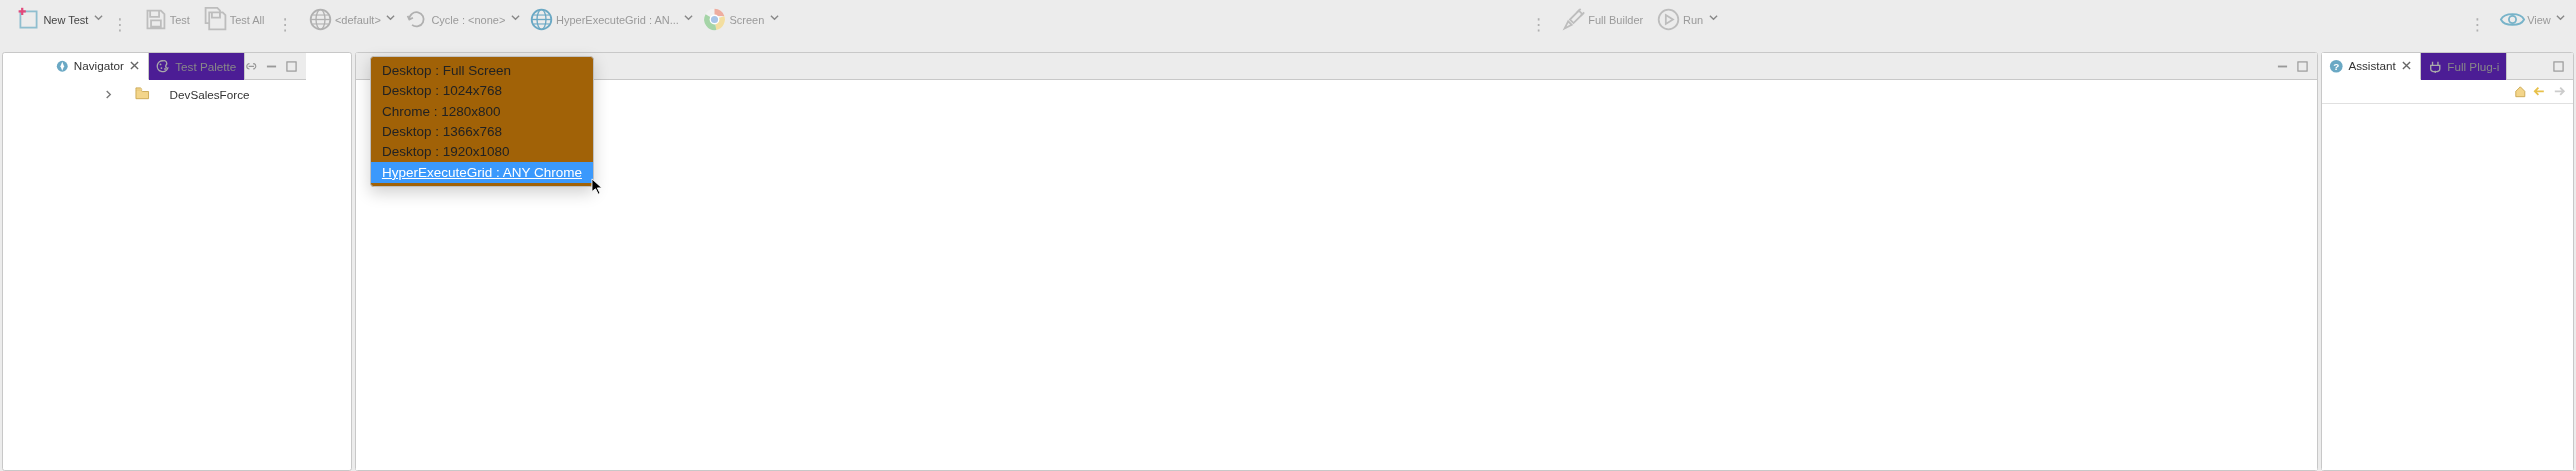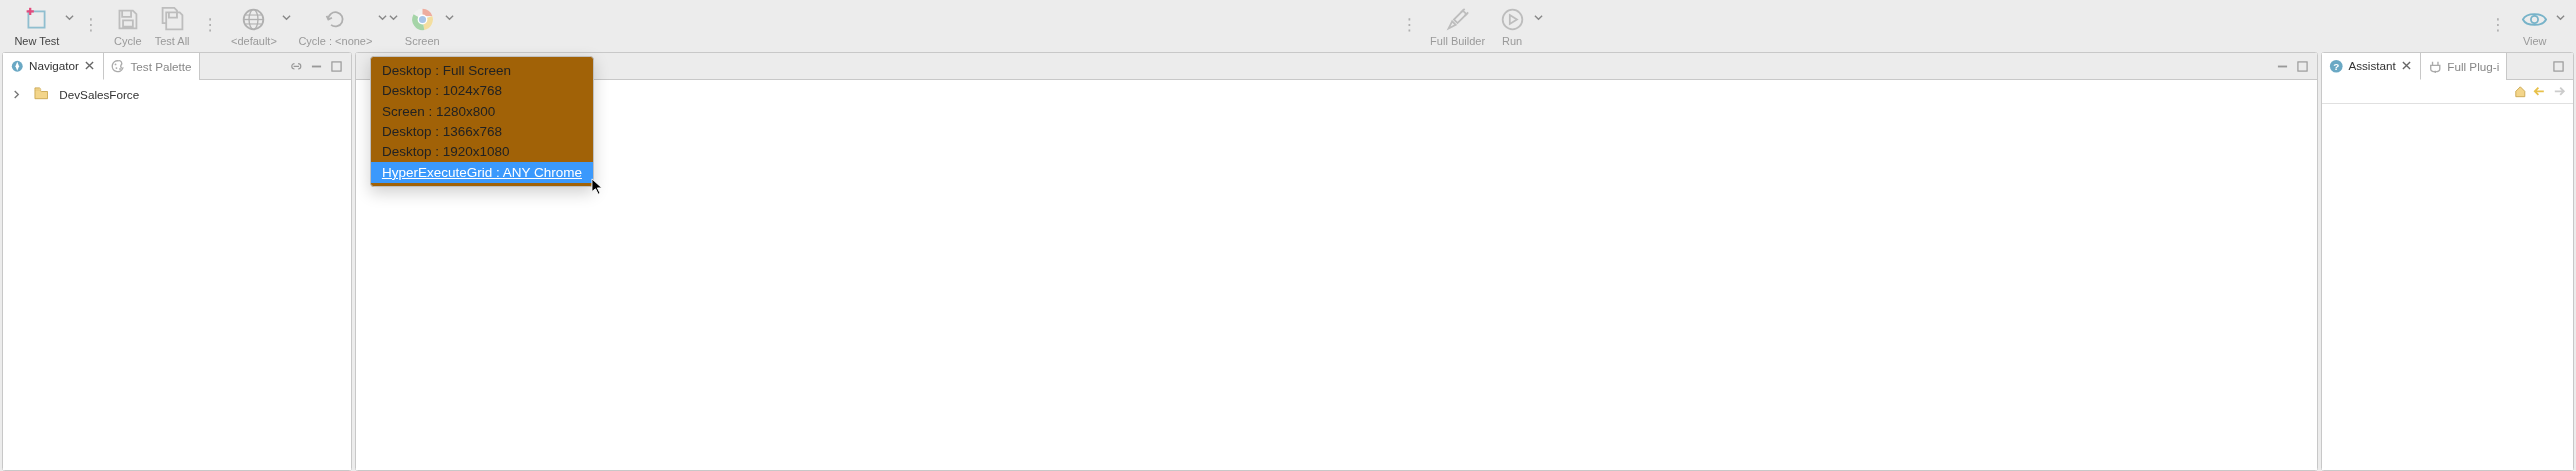--- a/index.html
+++ b/index.html
@@ -20,21 +20,21 @@
     
     .toolbar {
       display: flex;
       align-items: flex-start;
       padding: 3.6px 9px 0 9px;
       height: 52px;
       gap: 0;
     }
     .toolbar-button {
       display: flex;
-      flex-direction: column;
+      flex-direction: row;
       align-items: center;
       justify-content: flex-start;
       padding: 1.8px 5.4px;
       cursor: pointer;
       color: #9a9a9a;
       min-width: 43px;
     }
     .toolbar-button.active {
       color: #444;
     }
@@ -81,20 +81,21 @@
       border: 0.9px solid #c8c8c8;
       border-radius: 2.7px;
       display: flex;
       flex-direction: column;
       position: relative;
     }
     .panel-left {
       width: 350px;
       margin-left: 1.8px;
       margin-right: 3.6px;
+      align-items: center;
     }
     .panel-center {
       flex: 1;
       margin-right: 3.6px;
       position: relative;
     }
     .panel-right {
       width: 253px;
       margin-right: 1.8px;
     }
@@ -108,21 +109,21 @@
       border-bottom: 0.9px solid #c8c8c8;
       position: relative;
     }
     .tab {
       display: flex;
       align-items: center;
       height: 27px;
       padding: 0 7.2px;
       gap: 4.5px;
       border-right: 0.9px solid #c8c8c8;
-      background: #ffffff;
+      background: #4c1d95;
       cursor: pointer;
       color: #888;
     }
     .tab.active {
       background: #fff;
       color: #333;
       border-bottom: 0.9px solid #fff;
       margin-bottom: -0.9px;
     }
     .tab .tab-icon {
@@ -160,21 +161,21 @@
     
     
     .tree {
       padding: 5.4px 9px;
       background: #fff;
       flex: 1;
     }
     .tree-item {
       display: flex;
       align-items: center;
-      gap: 11px;
+      gap: 20px;
       height: 18px;
       color: #333;
     }
     .tree-toggle {
       width: 11px;
       color: #777;
     }
     
     
     .dropdown-menu {
@@ -249,21 +250,21 @@
       </svg>
   </div>
   <div class="toolbar-sep">⋮</div>
 
   <div class="toolbar-button">
     <div class="icon-slot">
       <svg width="25" height="25" viewBox="0 0 28 28">
           <path d="M5 4 L20 4 L24 8 L24 24 L5 24 Z M8 4 L8 11 L18 11 L18 4 M9 15 L20 15 L20 22 L9 22 Z" fill="none" stroke="#bdbdbd" stroke-width="2"></path>
         </svg>
     </div>
-    <span class="label">Cycle</span>
+    <span class="label">Test</span>
   </div>
   <div class="toolbar-button">
     <div class="icon-slot">
       <svg width="27" height="27" viewBox="0 0 30 30">
         <path d="M4 2 L17 2 L20 5 L20 19 L4 19 Z" fill="none" stroke="#bdbdbd" stroke-width="2"></path>
         <path d="M8 7 L23 7 L26 10 L26 26 L8 26 Z M11 7 L11 13 L20 13 L20 7" fill="#ececec" stroke="#bdbdbd" stroke-width="2"></path>
       </svg>
     </div>
     <span class="label">Test All</span>
   </div>
@@ -295,20 +296,32 @@
         </svg>
     </div>
     <span class="label">Cycle : &lt;none&gt;</span>
   </div>
   <div class="dropdown-caret">
     <svg width="9" height="9" viewBox="0 0 10 10">
         <path d="M1 3 L5 7 L9 3" fill="none" stroke="#888" stroke-width="1.5"></path>
       </svg>
   </div>
 
+  <div class="toolbar-button">
+    <div class="icon-slot">
+      <svg width="25" height="25" viewBox="0 0 28 28">
+          <circle cx="14" cy="14" r="11" fill="none" stroke="#6aa8c4" stroke-width="2"></circle>
+          <ellipse cx="14" cy="14" rx="5" ry="11" fill="none" stroke="#6aa8c4" stroke-width="1.5"></ellipse>
+          <line x1="3" y1="14" x2="25" y2="14" stroke="#6aa8c4" stroke-width="1.5"></line>
+          <line x1="5" y1="9" x2="23" y2="9" stroke="#6aa8c4" stroke-width="1.2"></line>
+          <line x1="5" y1="19" x2="23" y2="19" stroke="#6aa8c4" stroke-width="1.2"></line>
+        </svg>
+    </div>
+    <span class="label">HyperExecuteGrid : AN...</span>
+  </div>
   <div class="dropdown-caret">
     <svg width="9" height="9" viewBox="0 0 10 10">
         <path d="M1 3 L5 7 L9 3" fill="none" stroke="#888" stroke-width="1.5"></path>
       </svg>
   </div>
 
   <div class="toolbar-button">
     <div class="icon-slot">
       <svg width="25" height="25" viewBox="0 0 28 28">
         <circle cx="14" cy="14" r="12" fill="#f1f1f1"></circle>
@@ -452,21 +465,21 @@
               <rect x="1" y="1" width="10" height="10" fill="none" stroke="#999" stroke-width="1.3"></rect>
             </svg>
           </span>
       </div>
     </div>
     <div class="panel-body"></div>
 
     <div class="dropdown-menu">
       <div class="dropdown-item">Desktop : Full Screen</div>
       <div class="dropdown-item">Desktop : 1024x768</div>
-      <div class="dropdown-item">Screen : 1280x800</div>
+      <div class="dropdown-item">Chrome : 1280x800</div>
       <div class="dropdown-item">Desktop : 1366x768</div>
       <div class="dropdown-item">Desktop : 1920x1080</div>
       <div class="dropdown-item selected">HyperExecuteGrid : ANY Chrome</div>
     </div>
     <div class="cursor">
       <svg width="14.5" height="18" viewBox="0 0 16 20">
           <path d="M1 1 L1 15 L5 12 L8 18 L10 17 L7 11 L12 11 Z" fill="#000" stroke="#fff" stroke-width="1"></path>
         </svg>
     </div>
   </div>

